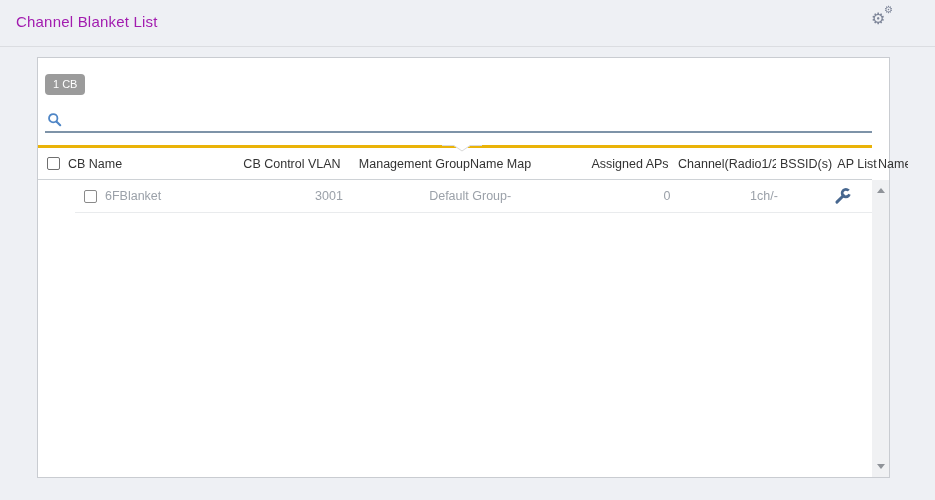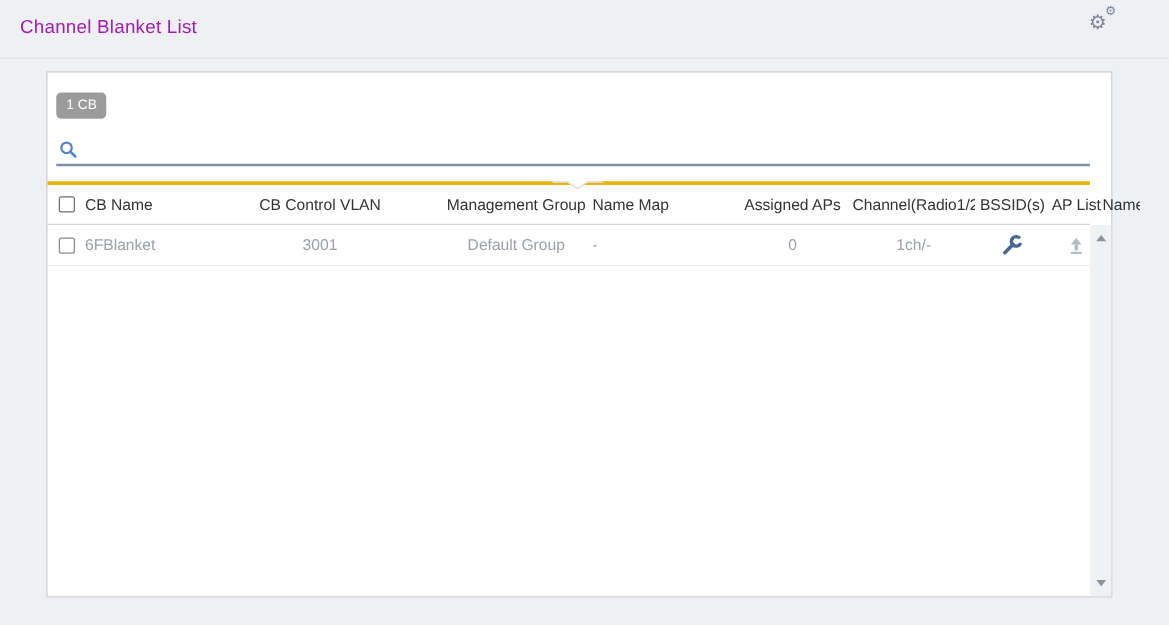--- a/index.html
+++ b/index.html
@@ -68,32 +68,33 @@
     border-bottom: 1px solid #ced2d6;
     display: flex; align-items: center;
     font-size: 12.5px; color: #333333;
   }
   .notch { position: absolute; left: 404px; top: 82px; z-index: 2; display: block; }
 
   .tbody {
     position: absolute; left: 0; top: 122px;
     width: 834px; height: 297px;
     overflow: hidden;
+    padding-left: 37px;
   }
   .trow {
     width: 834px; height: 33px;
     display: flex; align-items: center;
     border-bottom: 1px solid #e9ebed;
     font-size: 12.5px; color: #9ba1a9;
   }
 
   .c1  { flex: 0 0 28px;  padding-left: 9px; }
   .c2  { flex: 0 0 138px; padding-left: 2px; text-align: left; }
-  .c3  { flex: 0 0 104px; text-align: center; }
-  .c4  { flex: 0 0 126px; padding-left: 4px; text-align: center; margin-left: 40px; }
+  .c3  { flex: 0 0 104px; text-align: center; margin-left: 36px; }
+  .c4  { flex: 0 0 126px; padding-left: 4px; text-align: right; }
   .c5  { flex: 0 0 112px; text-align: left; }
   .c6  { flex: 0 0 96px;  text-align: center; }
   .c7  { flex: 0 0 98px;  text-align: center; }
   .c8  { flex: 0 0 60px;  text-align: center; }
   .c9  { flex: 0 0 42px;  text-align: center; }
   .c10 { flex: 0 0 30px;  text-align: center; }
   .cell { white-space: nowrap; overflow: hidden; }
   .icon-cell { display: flex; align-items: center; justify-content: center; }
   .icon-cell svg { display: block; cursor: pointer; }
 

